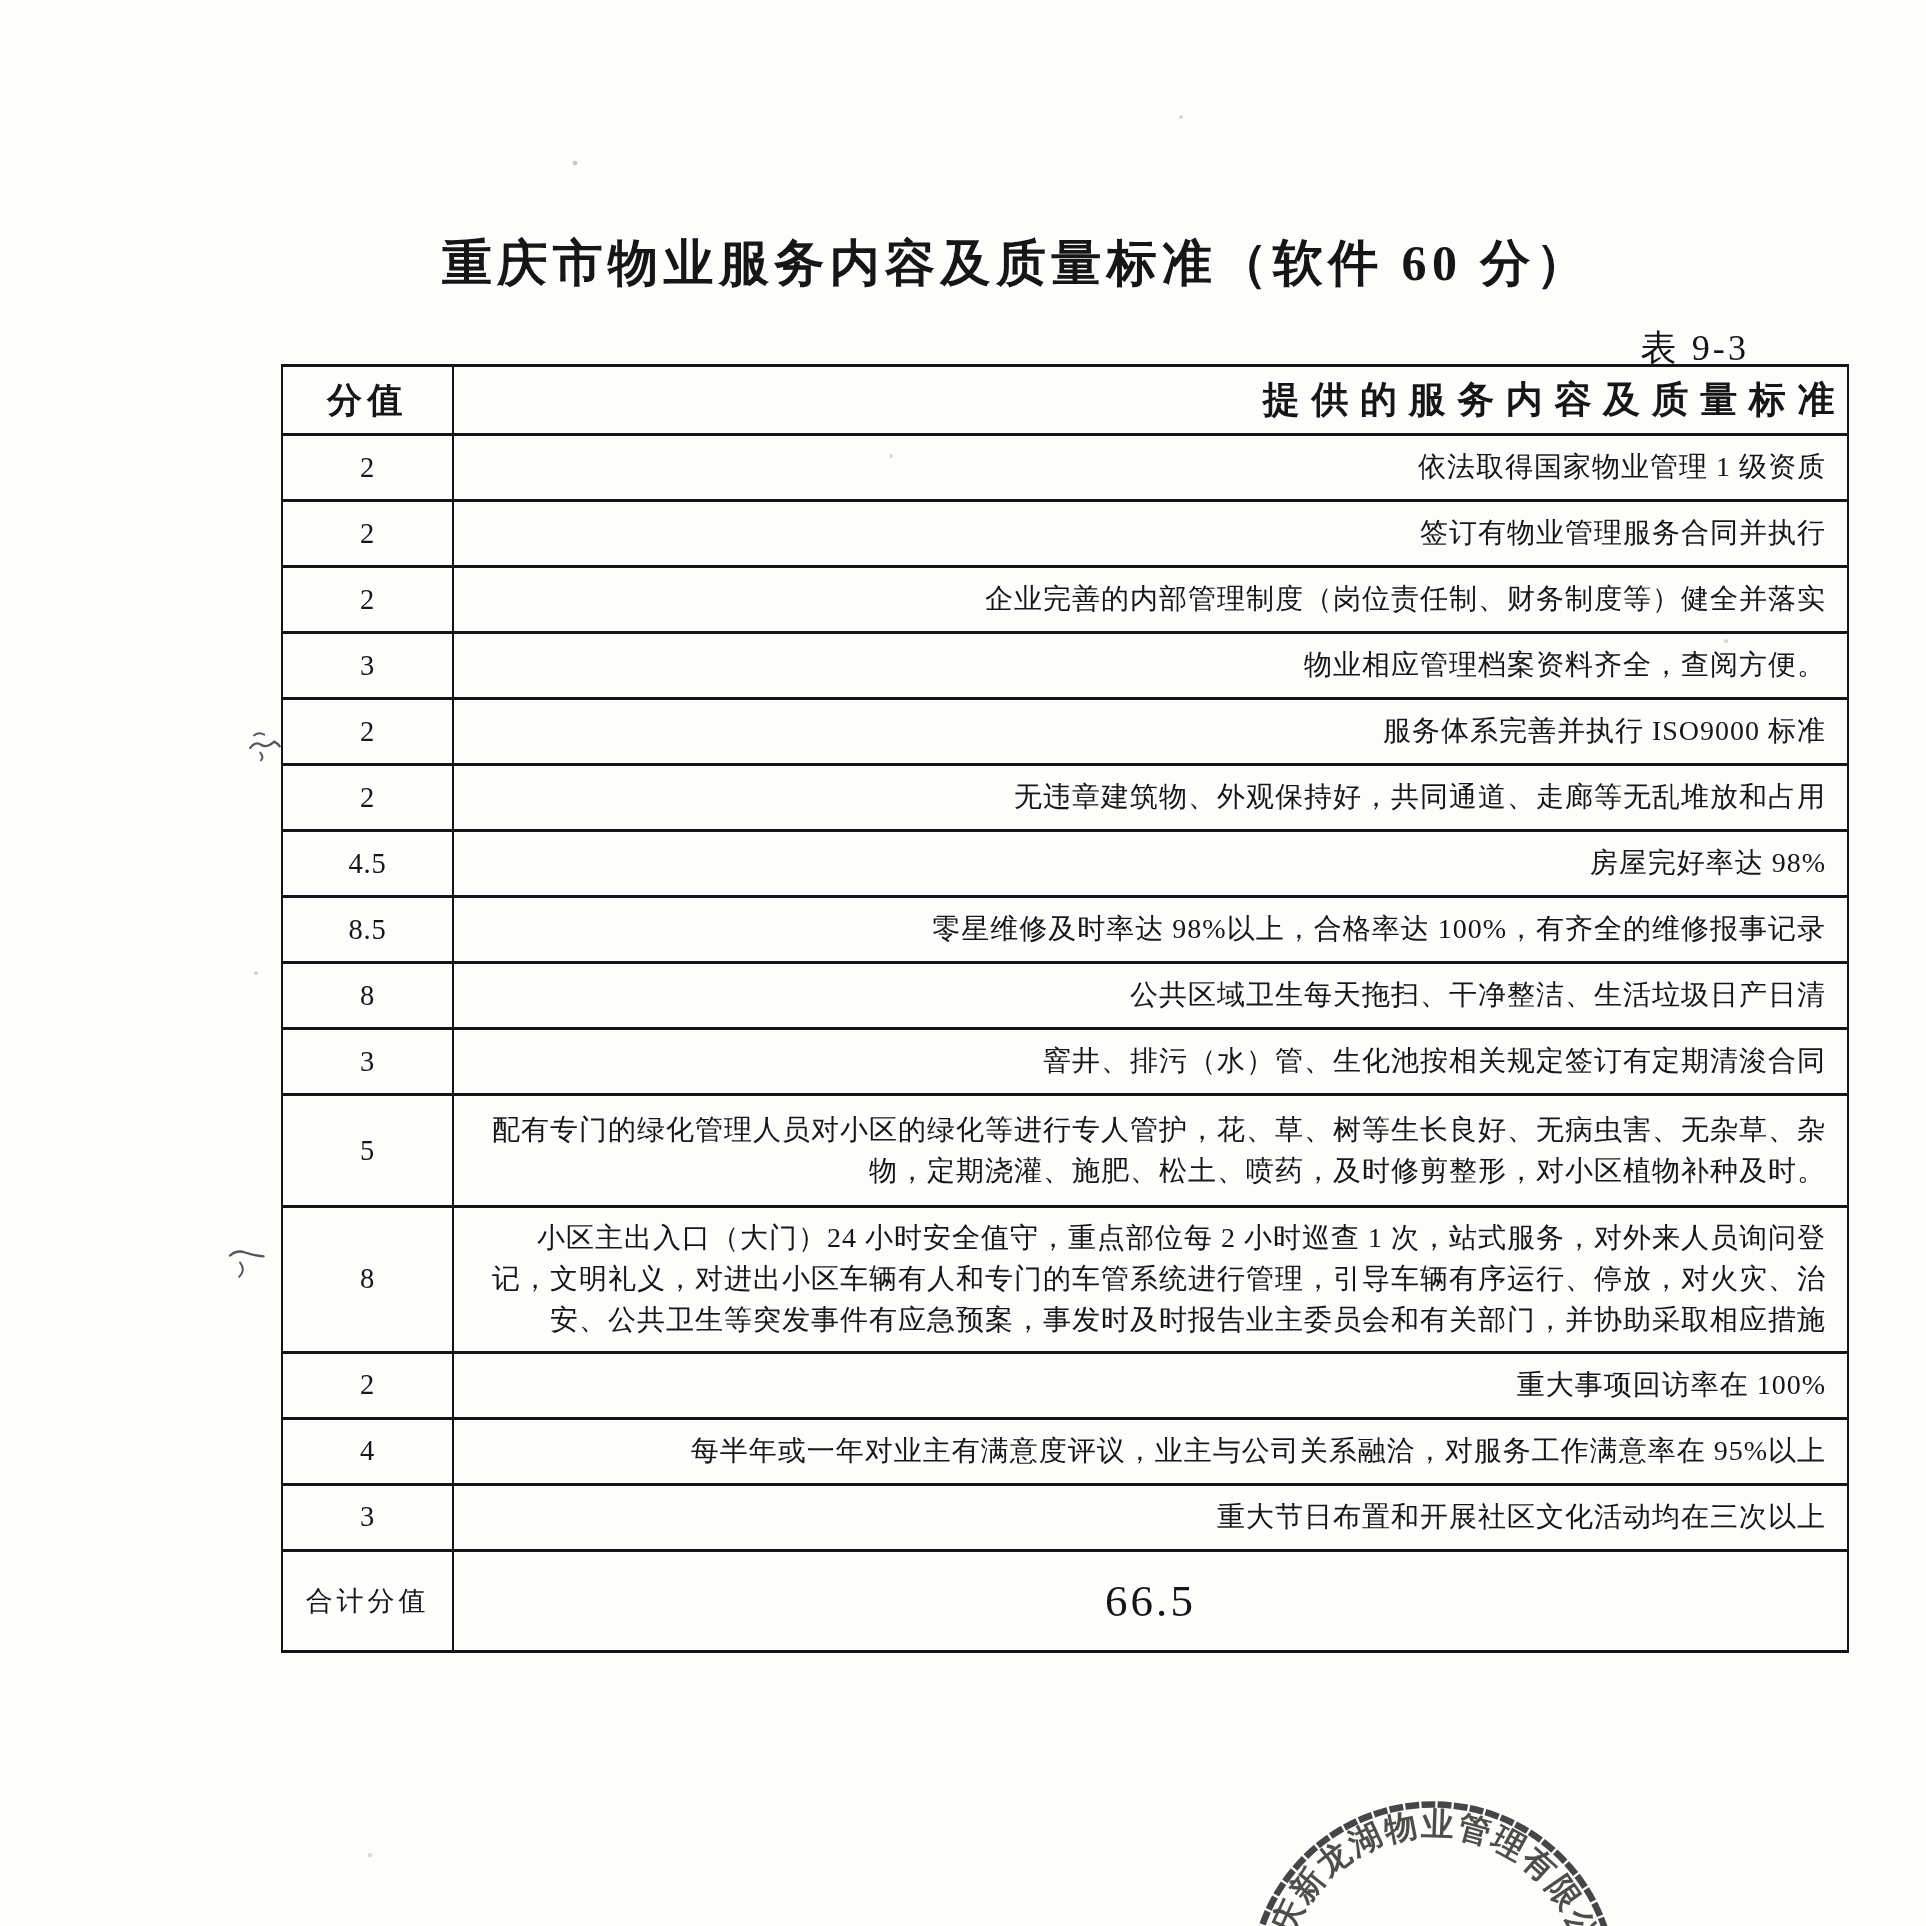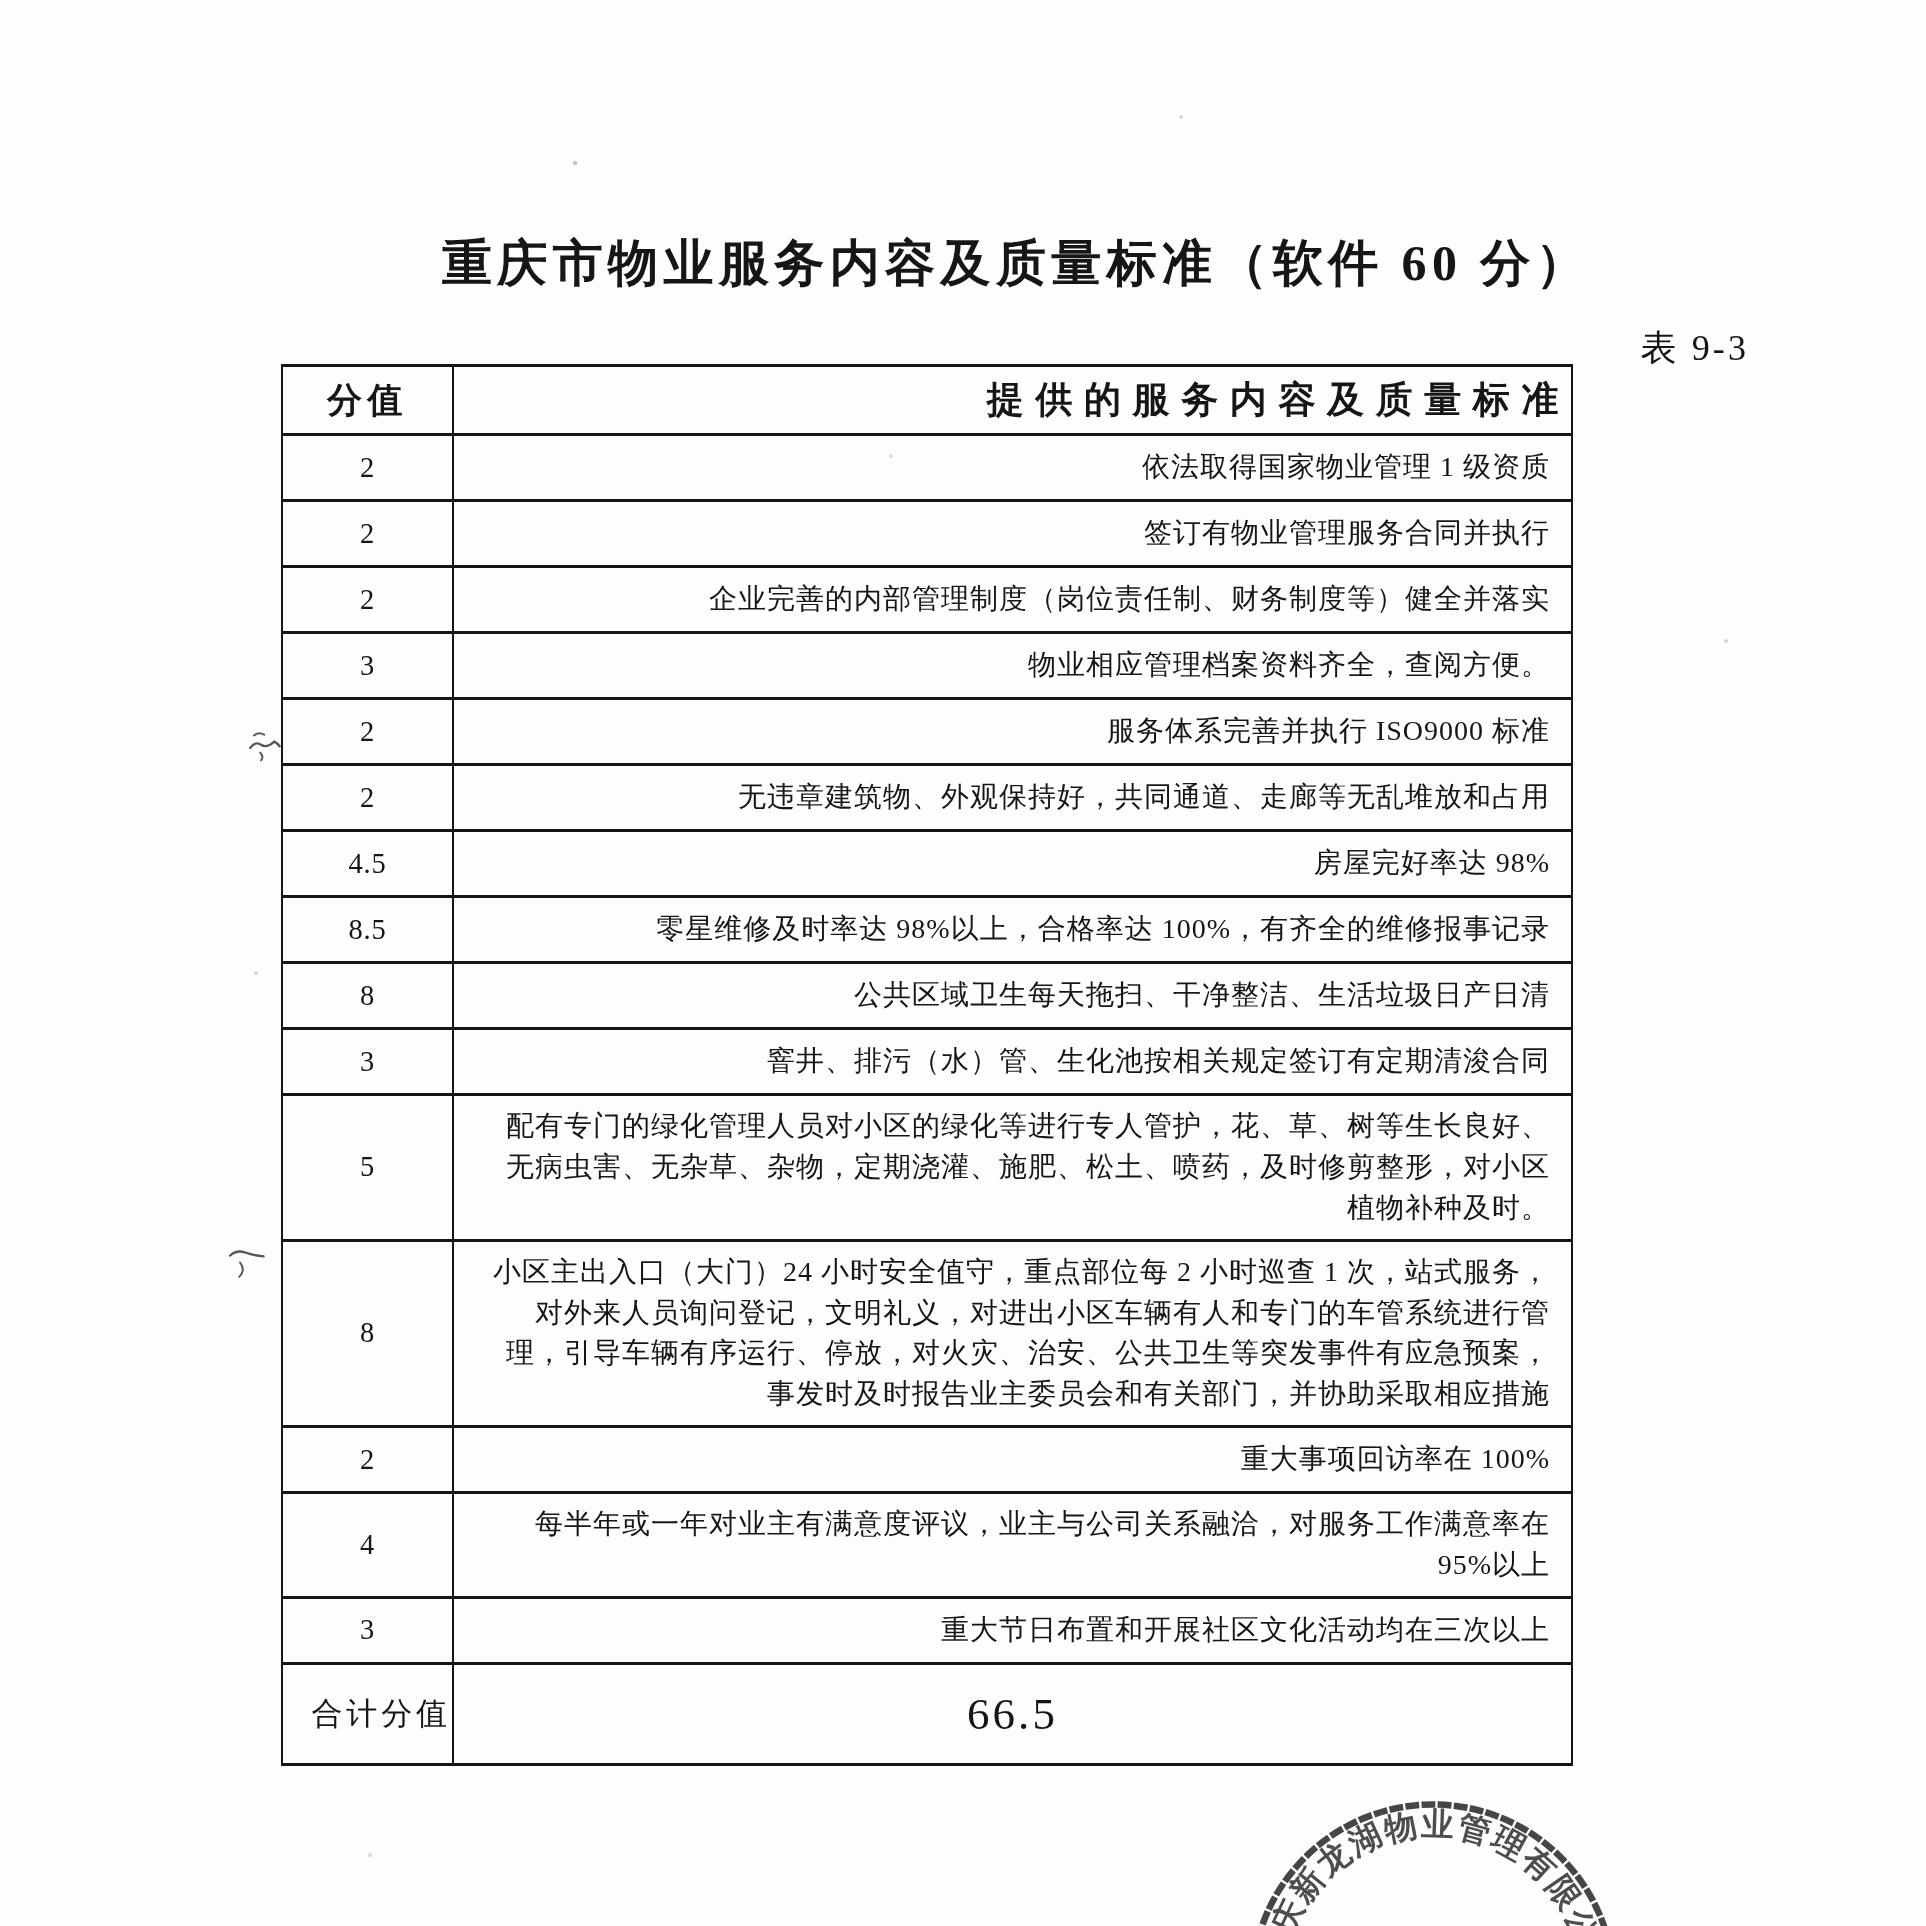--- a/index.html
+++ b/index.html
@@ -16,21 +16,21 @@
     text-align:center;
     font-size:50px;font-weight:bold;letter-spacing:5.4px;
     white-space:nowrap;
   }
   .table-label{
     position:absolute;top:324px;left:385px;width:1364px;
     text-align:right;
     font-size:36px;letter-spacing:3.1px;
   }
   table.score-table{
-    position:absolute;left:281px;top:364px;width:1292px;
+    position:absolute;left:281px;top:364px;width:1568px;
     border-collapse:collapse;table-layout:fixed;
     background:transparent;
   }
   .score-table th,.score-table td{
     border-top:3.5px solid #151515;
     border-bottom:3.5px solid #151515;
     border-left:2.3px solid #151515;
     border-right:2.3px solid #151515;
     vertical-align:middle;
     font-weight:normal;
@@ -42,21 +42,21 @@
   tr.h-three{height:116px;}
   tr.h-total{height:101px;}
   th.score-h{font-size:35px;letter-spacing:5.4px;text-align:center;font-weight:bold;}
   th.content-h{font-size:37px;letter-spacing:11.6px;text-align:right;font-weight:bold;}
   td.score-cell{text-align:center;font-size:28.5px;letter-spacing:0.8px;}
   td.content-cell{
     padding:10px 21px 10px 37px;
     font-size:28px;letter-spacing:1px;line-height:1.46;
     text-align:right;
   }
-  td.total-label-cell{text-align:right;font-size:31px;letter-spacing:3.9px;}
+  td.total-label-cell{text-align:center;font-size:27px;letter-spacing:3.9px;}
   td.total-value-cell{text-align:center;font-size:45px;letter-spacing:3.1px;}
   .seal{
     position:absolute;left:1221px;top:1764px;width:424px;height:443px;
     z-index:4;opacity:.88;
   }
   .seal text{font-family:"Liberation Serif","DejaVu Serif",serif;}
   .pen-mark{position:absolute;z-index:2;opacity:.85;}
   .pen-mark-1{left:247px;top:730px;}
   .pen-mark-2{left:227px;top:1246px;}
   .noise-speck{

